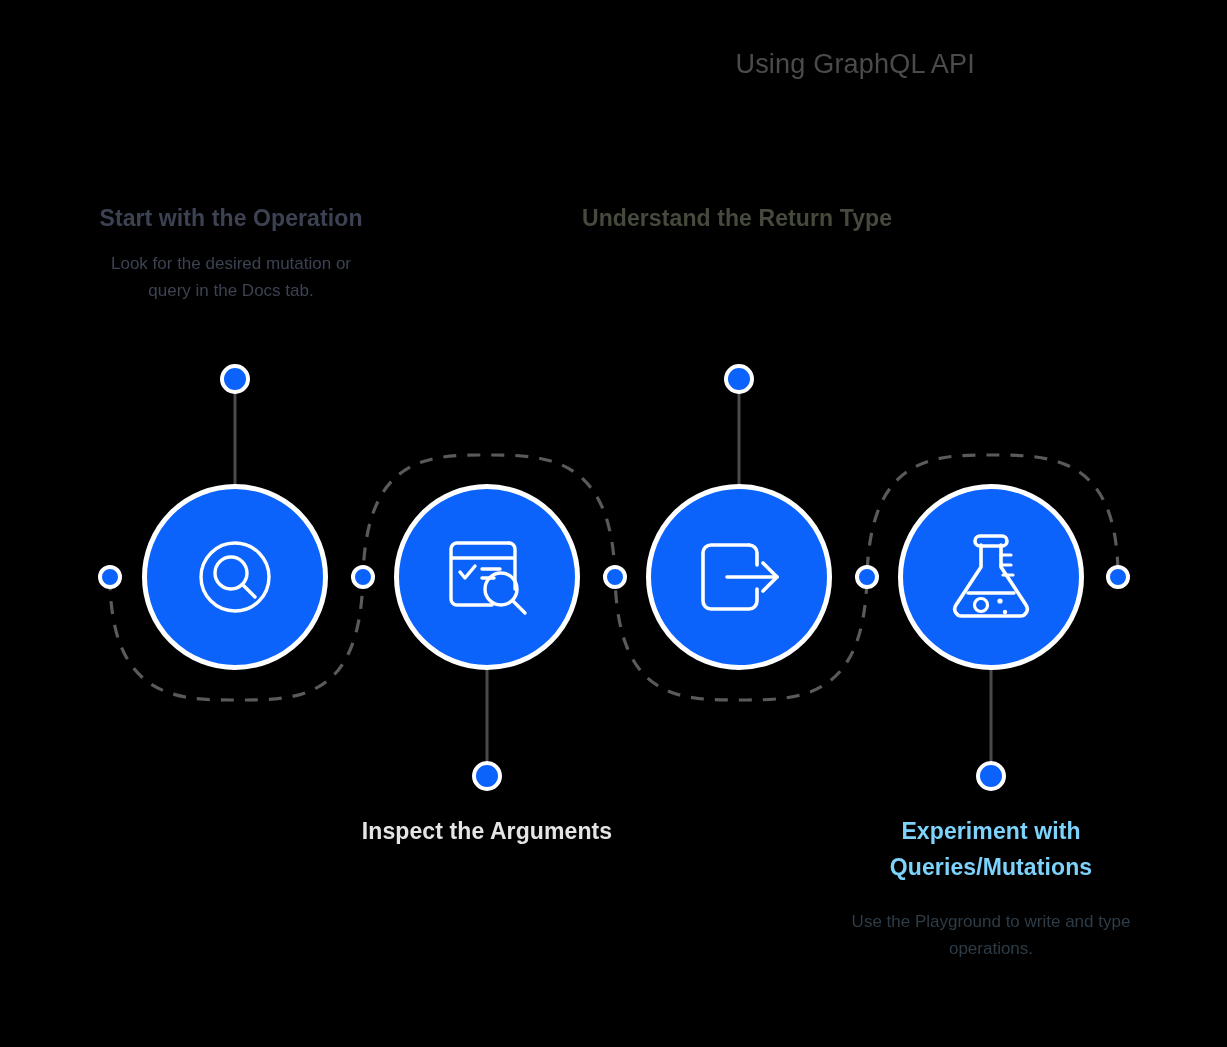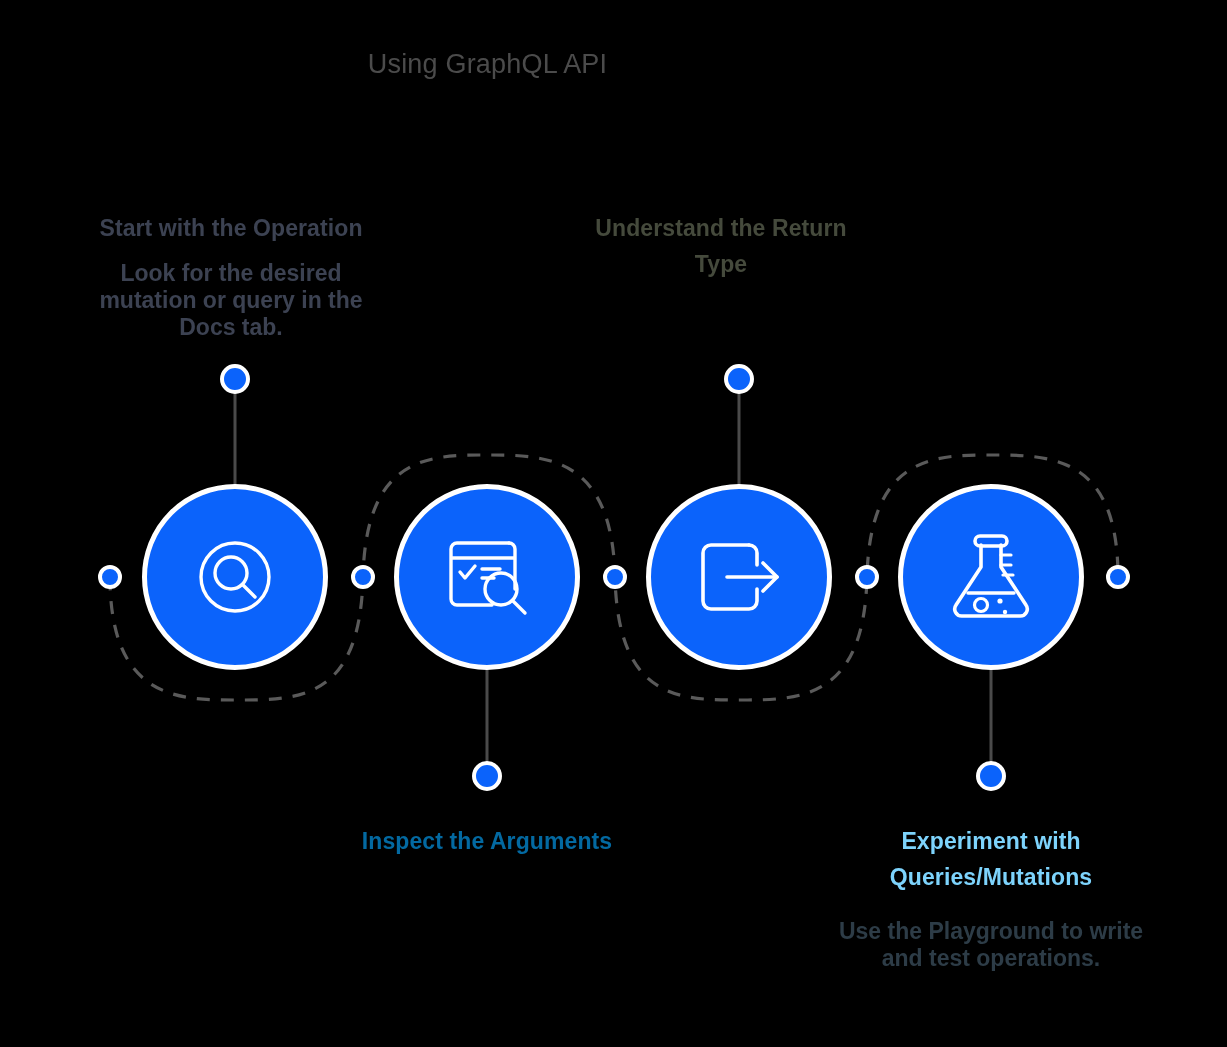--- a/index.html
+++ b/index.html
@@ -18,21 +18,21 @@
     background: #000000;
     overflow: hidden;
   }
 
   
   .chart-title {
     position: absolute;
     left: 0;
     top: 47px;
     width: 975px;
-    text-align: center;
+    text-align: right;
     font-size: 27px;
     font-weight: 400;
     letter-spacing: 0.2px;
     color: #4b4b4b;
     line-height: 34px;
   }
 
   
   .connector-layer {
     position: absolute;
@@ -61,42 +61,42 @@
   
   .label-block {
     position: absolute;
     text-align: center;
   }
   .label-title {
     font-size: 23px;
     font-weight: 700;
     line-height: 36px;
     letter-spacing: 0.1px;
-    margin: 10px;
+    margin: 0;
   }
   .label-desc {
-    font-size: 23px;
-    font-weight: 700;
+    font-size: 17px;
+    font-weight: 400;
     line-height: 27px;
     margin: 12px;
   }
 
   
   .block-1 { left: 81px; top: 200px; width: 300px; }
   .block-1 .label-title { color: #3c4252; }
   .block-1 .label-desc  { color: #3c4252; margin-top: 14px; }
 
   
-  .block-2 { left: 560px; top: 200px; width: 322px; }
+  .block-2 { left: 576px; top: 200px; width: 322px; }
   .block-2 .label-title { color: #454a3c; }
   .block-2 .label-desc  { color: #454a3c; margin-top: 14px; }
 
   
   .block-3 { left: 320px; top: 813px; width: 334px; }
-  .block-3 .label-title { color: #0369a1; }
+  .block-3 .label-title { color: #e5e5e5; }
   .block-3 .label-desc  { color: #32423c; margin-top: 27px; }
 
   
   .block-4 { left: 822px; top: 813px; width: 338px; }
   .block-4 .label-title { color: #7dd3fc; }
   .block-4 .label-desc  { color: #2d3c47; margin-top: 23px; }
 </style>
 </head>
 <body>
 
@@ -198,16 +198,16 @@
   <div class="label-block block-2">
     <p class="label-title">Understand the Return Type</p>
   </div>
 
   <div class="label-block block-3">
     <p class="label-title">Inspect the Arguments</p>
   </div>
 
   <div class="label-block block-4">
     <p class="label-title">Experiment with Queries/Mutations</p>
-    <p class="label-desc">Use the Playground to write and test operations.</p>
+    <p class="label-desc">Use the Playground to write and type operations.</p>
   </div>
 
 </div>
 
 </body></html>

